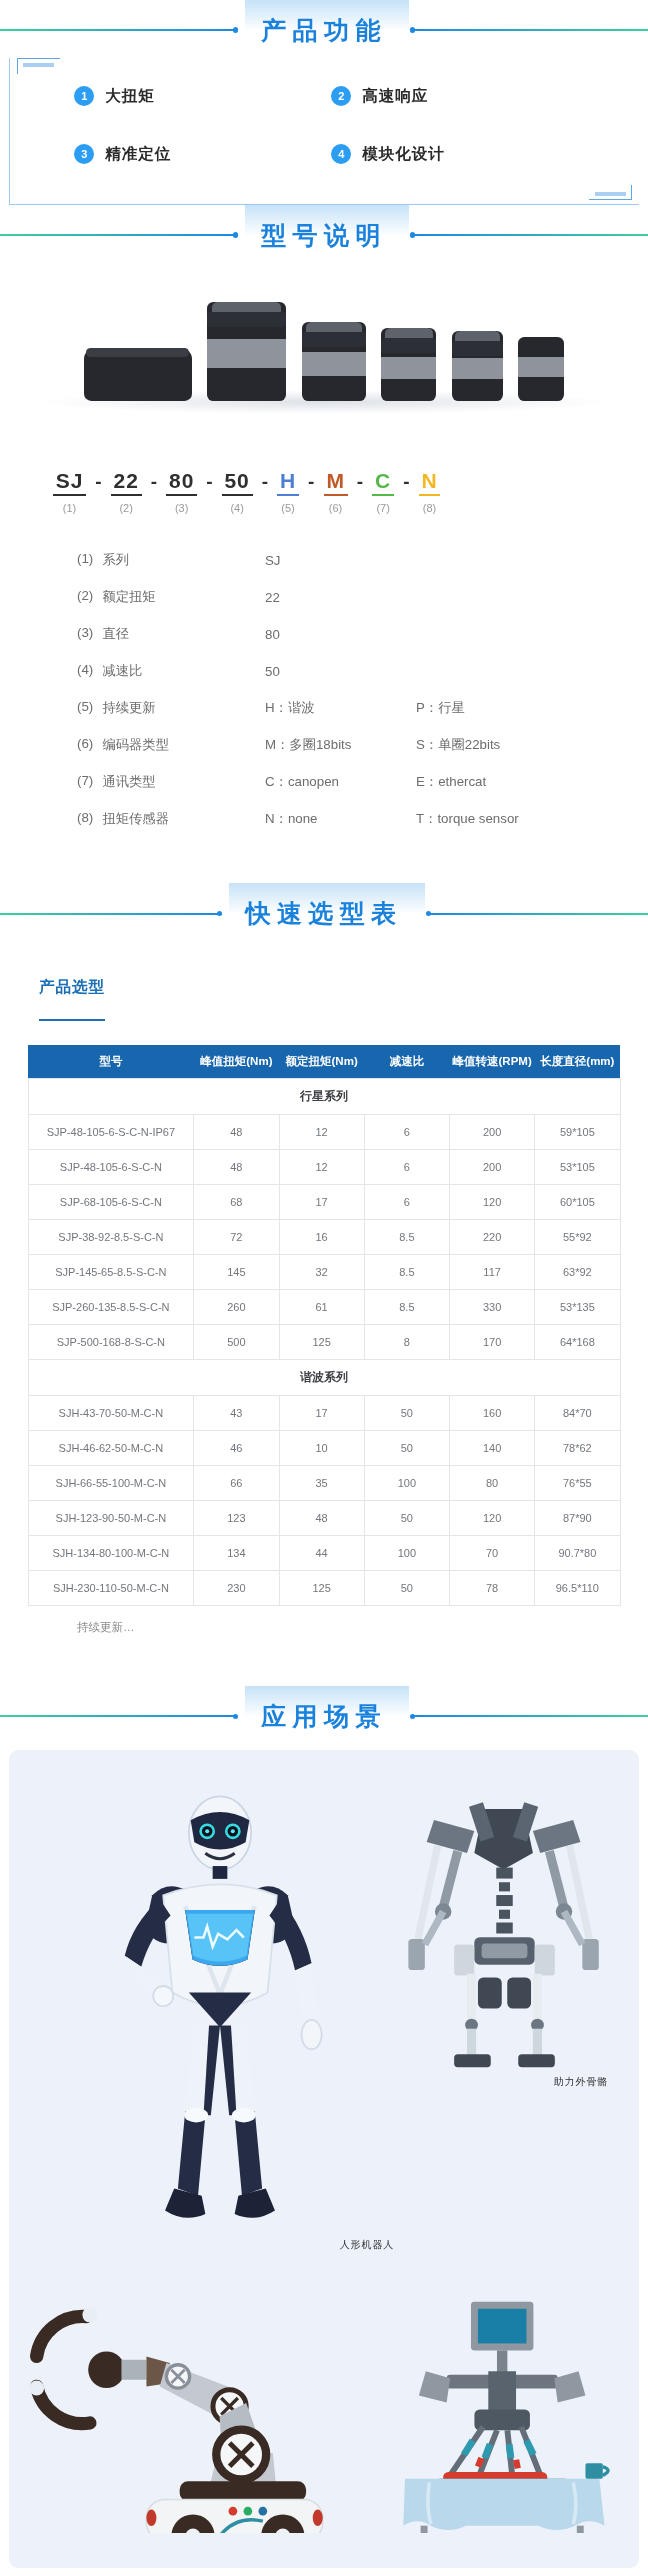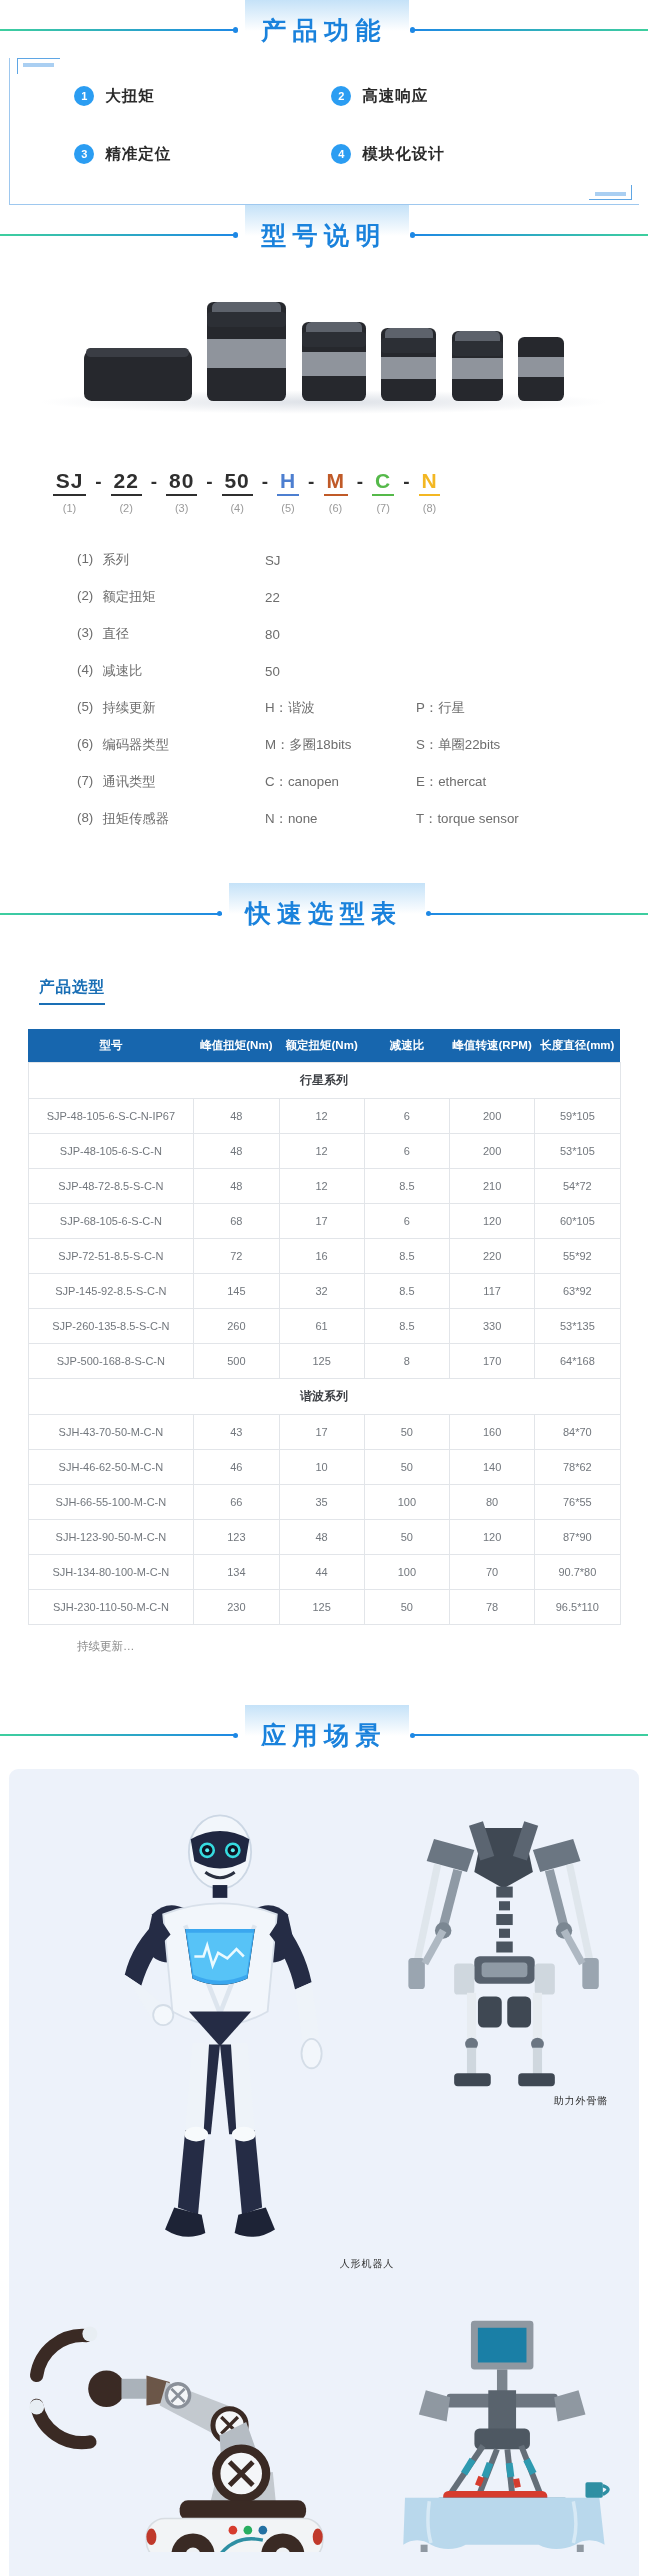--- a/index.html
+++ b/index.html
@@ -58,21 +58,21 @@
 
   
   .legend{margin:27.5px 0 0 77px;}
   .legend-row{display:flex;height:37px;align-items:center;font-size:13.3px;color:#6d6d6d;}
   .lg-head{width:188px;display:flex;gap:9.2px;}
   .lg-v1{width:151px;}
   .lg-v2{width:165px;}
 
   
   .subtab{display:inline-block;margin:42px 0 0 39px;font-size:15.6px;font-weight:bold;color:#1a6fb5;
-    padding-bottom:5px;border-bottom:2.3px solid #1a6fb5;letter-spacing:0.9px;}
+    padding-bottom:21px;border-bottom:2.3px solid #1a6fb5;letter-spacing:0.9px;}
   table.sel{border-collapse:collapse;margin:24px 27.5px 0 27.5px;width:593px;table-layout:fixed;}
   table.sel th{background:#1766ae;color:#fff;font-size:11.5px;font-weight:bold;height:33px;padding:0 1.8px;}
   table.sel td{border:0.9px solid #e2e5e9;color:#72777d;font-size:11px;text-align:center;height:34px;padding:0 2.8px;}
   table.sel tr.group td{font-weight:bold;color:#3c3f44;font-size:12px;height:35px;background:#fff;}
   table.sel col.c-model{width:28%;}
   .footnote{margin:14.7px 0 0 77px;font-size:11.5px;color:#8a8a8a;}
 
   
   .apps{position:relative;margin:13px 9.2px 0 9.2px;height:818px;background:#edf2fa;border-radius:9.2px;}
   .fig{position:absolute;display:flex;align-items:center;justify-content:center;}
@@ -300,45 +300,37 @@
         </tr>
         <tr>
           <td>SJP-48-105-6-S-C-N</td>
           <td>48</td>
           <td>12</td>
           <td>6</td>
           <td>200</td>
           <td>53*105</td>
         </tr>
         <tr>
-          <td>SJP-48-72-8.5-S-C-N</td>
-          <td>48</td>
-          <td>12</td>
-          <td>8.5</td>
-          <td>210</td>
-          <td>54*72</td>
-        </tr>
-        <tr>
           <td>SJP-68-105-6-S-C-N</td>
           <td>68</td>
           <td>17</td>
           <td>6</td>
           <td>120</td>
           <td>60*105</td>
         </tr>
         <tr>
-          <td>SJP-72-51-8.5-S-C-N</td>
+          <td>SJP-38-92-8.5-S-C-N</td>
           <td>72</td>
           <td>16</td>
           <td>8.5</td>
           <td>220</td>
           <td>55*92</td>
         </tr>
         <tr>
-          <td>SJP-145-92-8.5-S-C-N</td>
+          <td>SJP-145-65-8.5-S-C-N</td>
           <td>145</td>
           <td>32</td>
           <td>8.5</td>
           <td>117</td>
           <td>63*92</td>
         </tr>
         <tr>
           <td>SJP-260-135-8.5-S-C-N</td>
           <td>260</td>
           <td>61</td>

